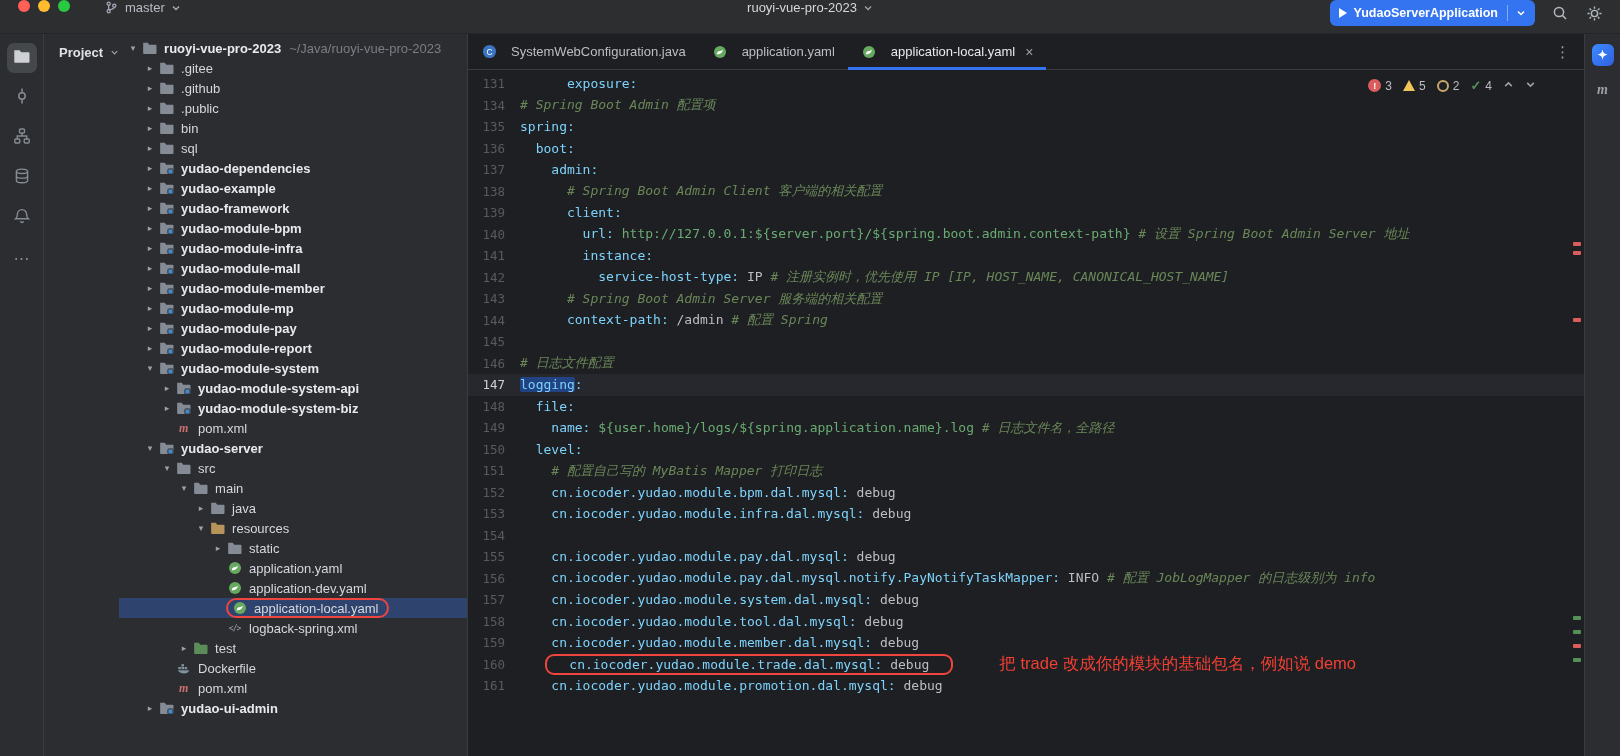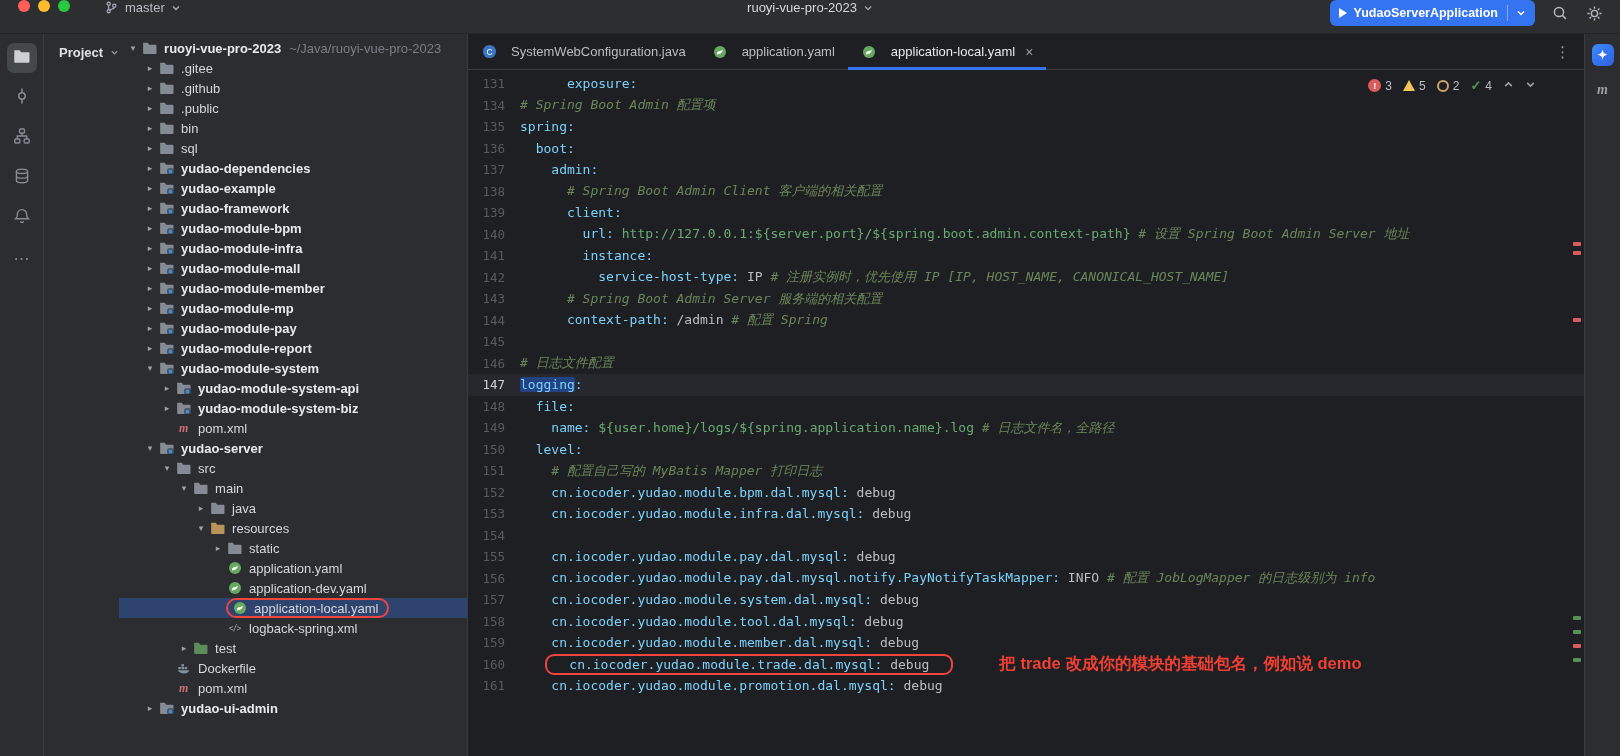--- a/index.html
+++ b/index.html
@@ -56,21 +56,21 @@
   .gutter { width:52px; flex:none; text-align:right; padding-right:15px; color:#575B61; font-size:12.5px; }
   .gutter.g-active { color:#CED0D6; }
   .code { white-space:pre; }
   .tok-k { color:#7dd3fc; }
   .tok-v { color:#BCBEC4; }
   .tok-s { color:#6AAB73; }
   .tok-c { color:#6A8759; font-style:italic; }
   .tok-u { text-underline-offset:2px; }
   .tok-sel { background:#214283; border-radius:2px; }
   .red-box { border:2px solid #F0443E; border-radius:9px; padding:1px 22px; margin-left:-6px; }
-  .note { font-family:"Liberation Sans",sans-serif; font-size:16.5px; font-weight:700; color:#F23F33; margin-left:46px; font-style:normal; }
+  .note { font-family:"Liberation Sans",sans-serif; font-size:16.5px; font-weight:400; color:#F23F33; margin-left:46px; font-style:normal; }
 
   .inspections { position:absolute; top:8px; right:48px; display:flex; align-items:center; gap:11px; font-family:"Liberation Sans",sans-serif; font-size:12px; color:#BCBEC4; }
   .insp { display:flex; align-items:center; gap:4px; }
   .dot-err { width:13px; height:13px; border-radius:50%; background:#DB5C5C; color:#fff; font-size:9px; font-weight:700; display:flex; align-items:center; justify-content:center; }
   .tri-warn { width:0; height:0; border-left:6px solid transparent; border-right:6px solid transparent; border-bottom:11px solid #F2C55C; }
   .dot-weak { width:12px; height:12px; border-radius:50%; border:2px solid #C9A66B; }
   .check-ok { color:#549159; font-size:13px; font-weight:700; }
   .insp-chev { color:#9DA0A8; }
 
   .err-stripe { position:absolute; top:0; right:0; bottom:0; width:13px; }

